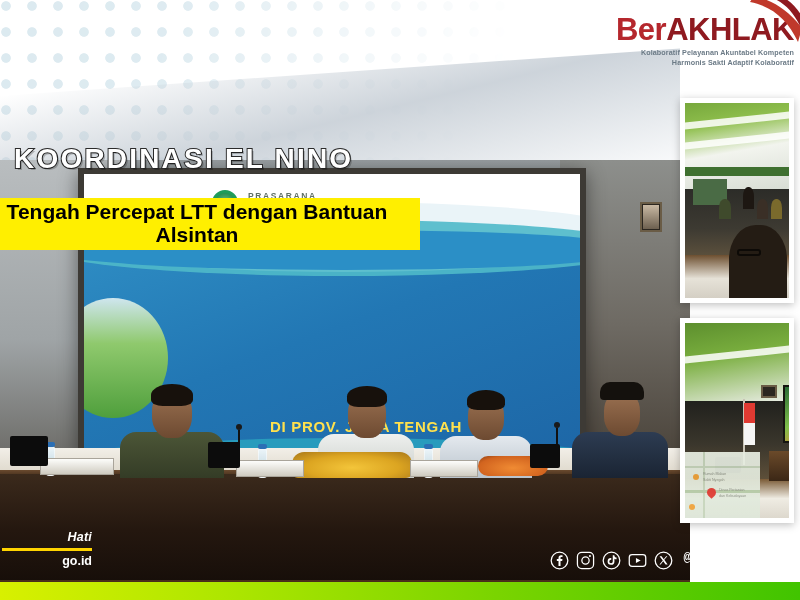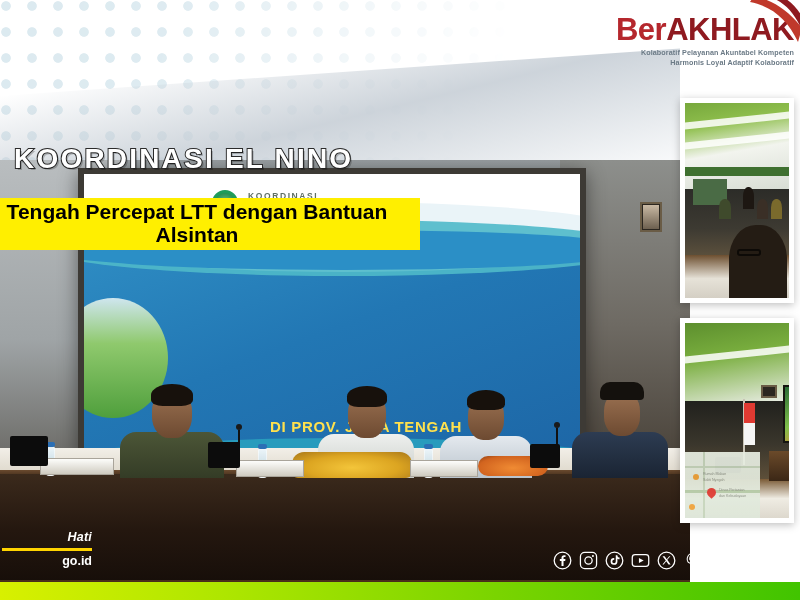--- a/index.html
+++ b/index.html
@@ -230,21 +230,21 @@
   #cap-line1 {
     color:#ffffff; font-style:italic; font-weight:bold; font-size:12.5px;
     letter-spacing:0.2px;
   }
   #cap-rule { width:90px; height:3px; background:#ffd400; margin:4px 0 3px 0; }
   #cap-line2 { color:#ffffff; font-weight:bold; font-size:12.5px; }
 
   
   #social {
     position:absolute; right:6px; bottom:30px; z-index:36;
-    display:flex; align-items:flex-start; gap:7px;
+    display:flex; align-items:flex-start; gap:7px;font-family:Liberation Mono, monospace;
   }
   .soc { width:19px; height:19px; flex:0 0 auto; }
   #handle {
     color:#ffffff; font-weight:bold; font-size:12.5px;
     letter-spacing:0.4px; margin-left:3px; white-space:nowrap;
   }
 
   
   #greenbar {
     position:absolute; left:0; bottom:0; width:100%; height:18px;
@@ -258,42 +258,42 @@
 <div id="backdrop">
   <div id="halftone"></div>
   <div id="sheen"></div>
 </div>
 
 <div id="logo">
   <div class="word">
     <span class="ber">Ber</span><span class="akhlak">AKHLAK</span>
   </div>
   <div class="sub1">Kolaboratif Pelayanan Akuntabel Kompeten</div>
-  <div class="sub2">Harmonis Loyal Adaptif Kolaboratif</div>
+  <div class="sub2">Harmonis Sakti Adaptif Kolaboratif</div>
 </div>
 <svg id="swoosh" viewBox="0 0 56 52">
   <path d="M6 2 C24 6, 40 16, 54 34 L50 48 C40 26, 24 12, 2 8 Z" fill="#c0392b"></path>
   <path d="M28 0 C40 4, 50 14, 56 26 L54 36 C46 18, 36 8, 22 3 Z" fill="#8f1a20"></path>
 </svg>
 
 <div id="photo">
 
   <div class="ph" id="wall-dark"></div>
   <div class="ph" id="wall-left"></div>
   <div class="ph" id="wall-right"></div>
   <div class="ph" id="portrait-fr"></div>
   <div class="ph" id="portrait-in"></div>
 
   <div class="ph" id="screen">
     <div id="slide">
 
       <div id="slide-head">
         <div class="badge"></div>
         <div class="ht">
-          <div>KOORDINASI</div>
+          <div>PRASARANA</div>
           <div class="l2">SWASEMBADA PANGAN</div>
         </div>
       </div>
 
       <div id="slide-body">
         <div class="wave" id="wave-a"></div>
         <div class="wave" id="wave-b"></div>
         <div class="wave" id="wave-c"></div>
         <div class="wave" id="wave-d"></div>
         <div class="wave" id="wave-e"></div>

